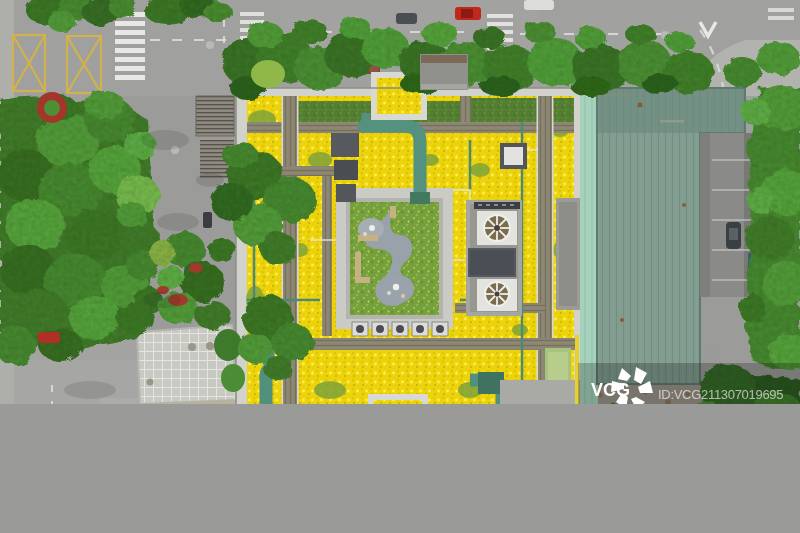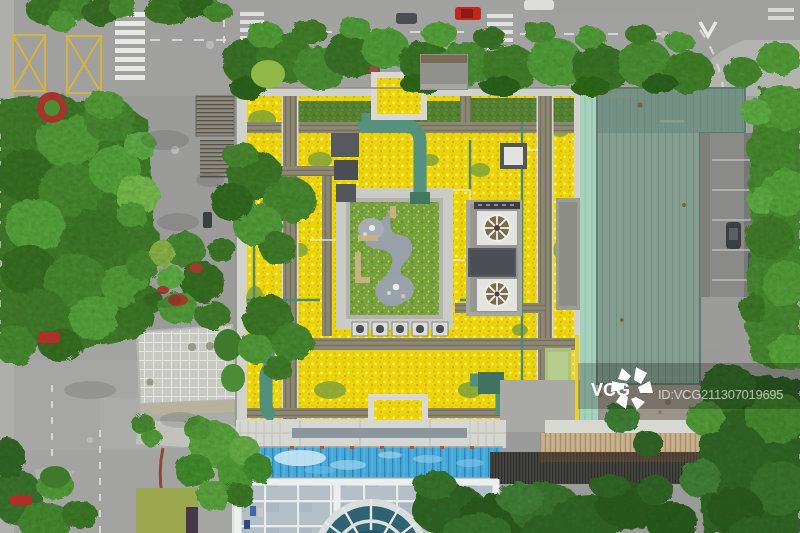--- a/index.html
+++ b/index.html
@@ -1,16 +1,16 @@
 <!DOCTYPE html>
 <html><head>
 <meta charset="utf-8">
 <style>
   html,body{margin:0;padding:0;background:#9a9a98;}
-  .wrap{position:relative;width:800px;height:533px;overflow:hidden;font-family:"Liberation Sans",sans-serif;}
+  .wrap{position:relative;width:800px;height:404px;overflow:hidden;font-family:"Liberation Sans",sans-serif;}
   svg{display:block;}
 </style>
 </head>
 <body>
 <div class="wrap">
 <svg width="800" height="533" viewBox="0 0 800 533" xmlns="http://www.w3.org/2000/svg">
 <defs>
   <pattern id="yflower" width="9" height="9" patternUnits="userSpaceOnUse">
     <rect width="9" height="9" fill="#eed308"></rect>
     <circle cx="2" cy="2" r="1.2" fill="#d8c60d"></circle>

